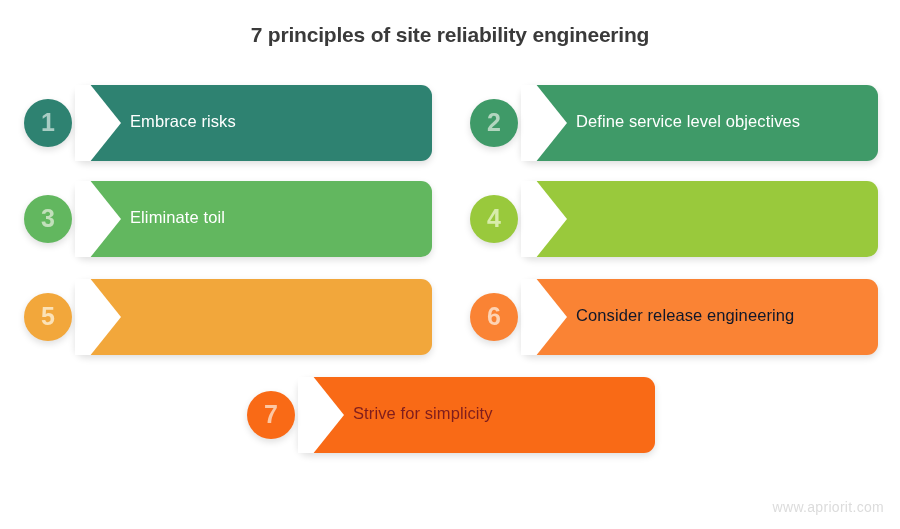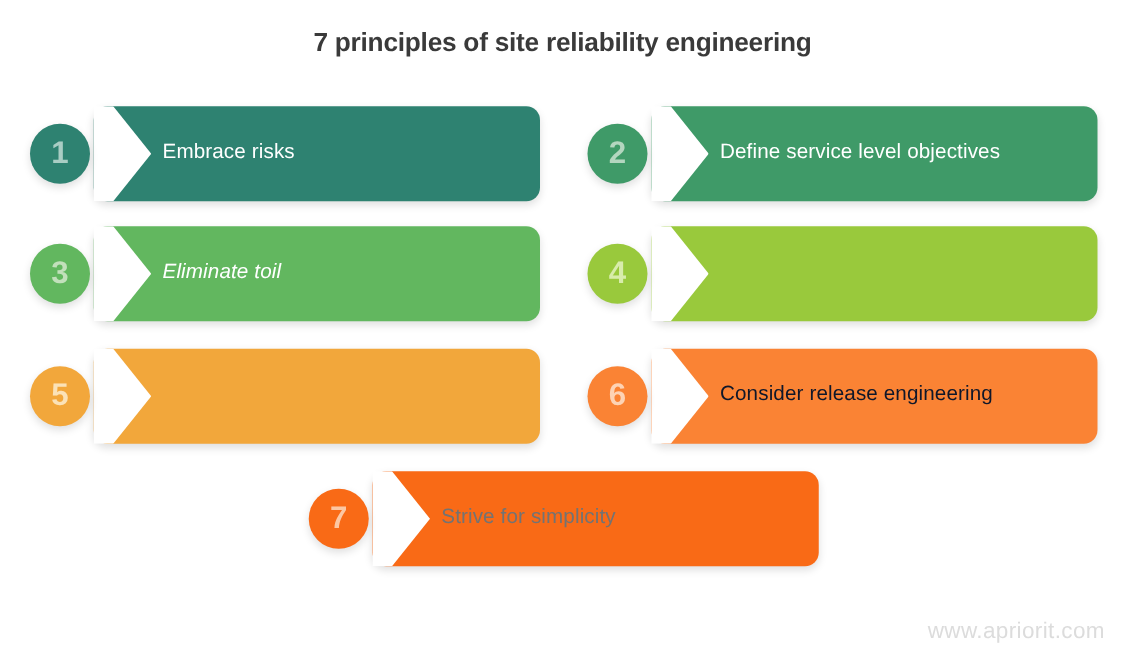--- a/index.html
+++ b/index.html
@@ -113,21 +113,21 @@
   .band-1 { top: 85px;  }
   .band-2 { top: 181px; }
   .band-3 { top: 279px; }
   .band-4 { top: 377px; }
 
   
   .watermark {
     position: absolute;
     right: 16px;
     bottom: 14px;
-    font-size: 18px;
+    font-size: 14px;
     color: #dcdcdc;
     letter-spacing: 0.3px;
   }
 </style>
 </head>
 <body style="background: rgb(255, 255, 255);">
 
 <div class="diagram">
 
   <div class="page-title" style="color: rgb(58, 58, 58);">7 principles of site reliability engineering</div>
@@ -161,21 +161,21 @@
   <div class="principle row-left band-2">
     <div class="bar" style="background: rgb(98, 183, 95);"></div>
     <div class="notch">
       <svg width="46" height="76" viewBox="0 0 46 76">
         <path d="M -2 -2 L 14 -2 L 46 38 L 14 78 L -2 78 Z" fill="#ffffff"></path>
       </svg>
     </div>
     <div class="bubble" style="background: rgb(98, 183, 95);">
       <span class="bubble-number" style="color: rgb(194, 224, 187);">3</span>
     </div>
-    <div class="label" style="color: rgb(255, 255, 255); font-style: italic;">Eliminate toil</div>
+    <div class="label" style="color: rgb(255, 255, 255);">Eliminate toil</div>
   </div>
 
   <div class="principle row-right band-2">
     <div class="bar" style="background: rgb(153, 201, 60);"></div>
     <div class="notch">
       <svg width="46" height="76" viewBox="0 0 46 76">
         <path d="M -2 -2 L 14 -2 L 46 38 L 14 78 L -2 78 Z" fill="#ffffff"></path>
       </svg>
     </div>
     <div class="bubble" style="background: rgb(153, 201, 60);">
@@ -211,18 +211,18 @@
   <div class="principle row-wide band-4">
     <div class="bar" style="background: rgb(249, 106, 22);"></div>
     <div class="notch">
       <svg width="46" height="76" viewBox="0 0 46 76">
         <path d="M -2 -2 L 14 -2 L 46 38 L 14 78 L -2 78 Z" fill="#ffffff"></path>
       </svg>
     </div>
     <div class="bubble" style="background: rgb(249, 106, 22);">
       <span class="bubble-number" style="color: rgb(252, 199, 163);">7</span>
     </div>
-    <div class="label" style="color: #737373;">Strive for simplicity</div>
+    <div class="label" style="color: #7f1d1d;">Strive for simplicity</div>
   </div>
 
   <div class="watermark" style="color: rgb(220, 220, 220);">www.apriorit.com</div>
 
 </div>
 
 </body></html>

